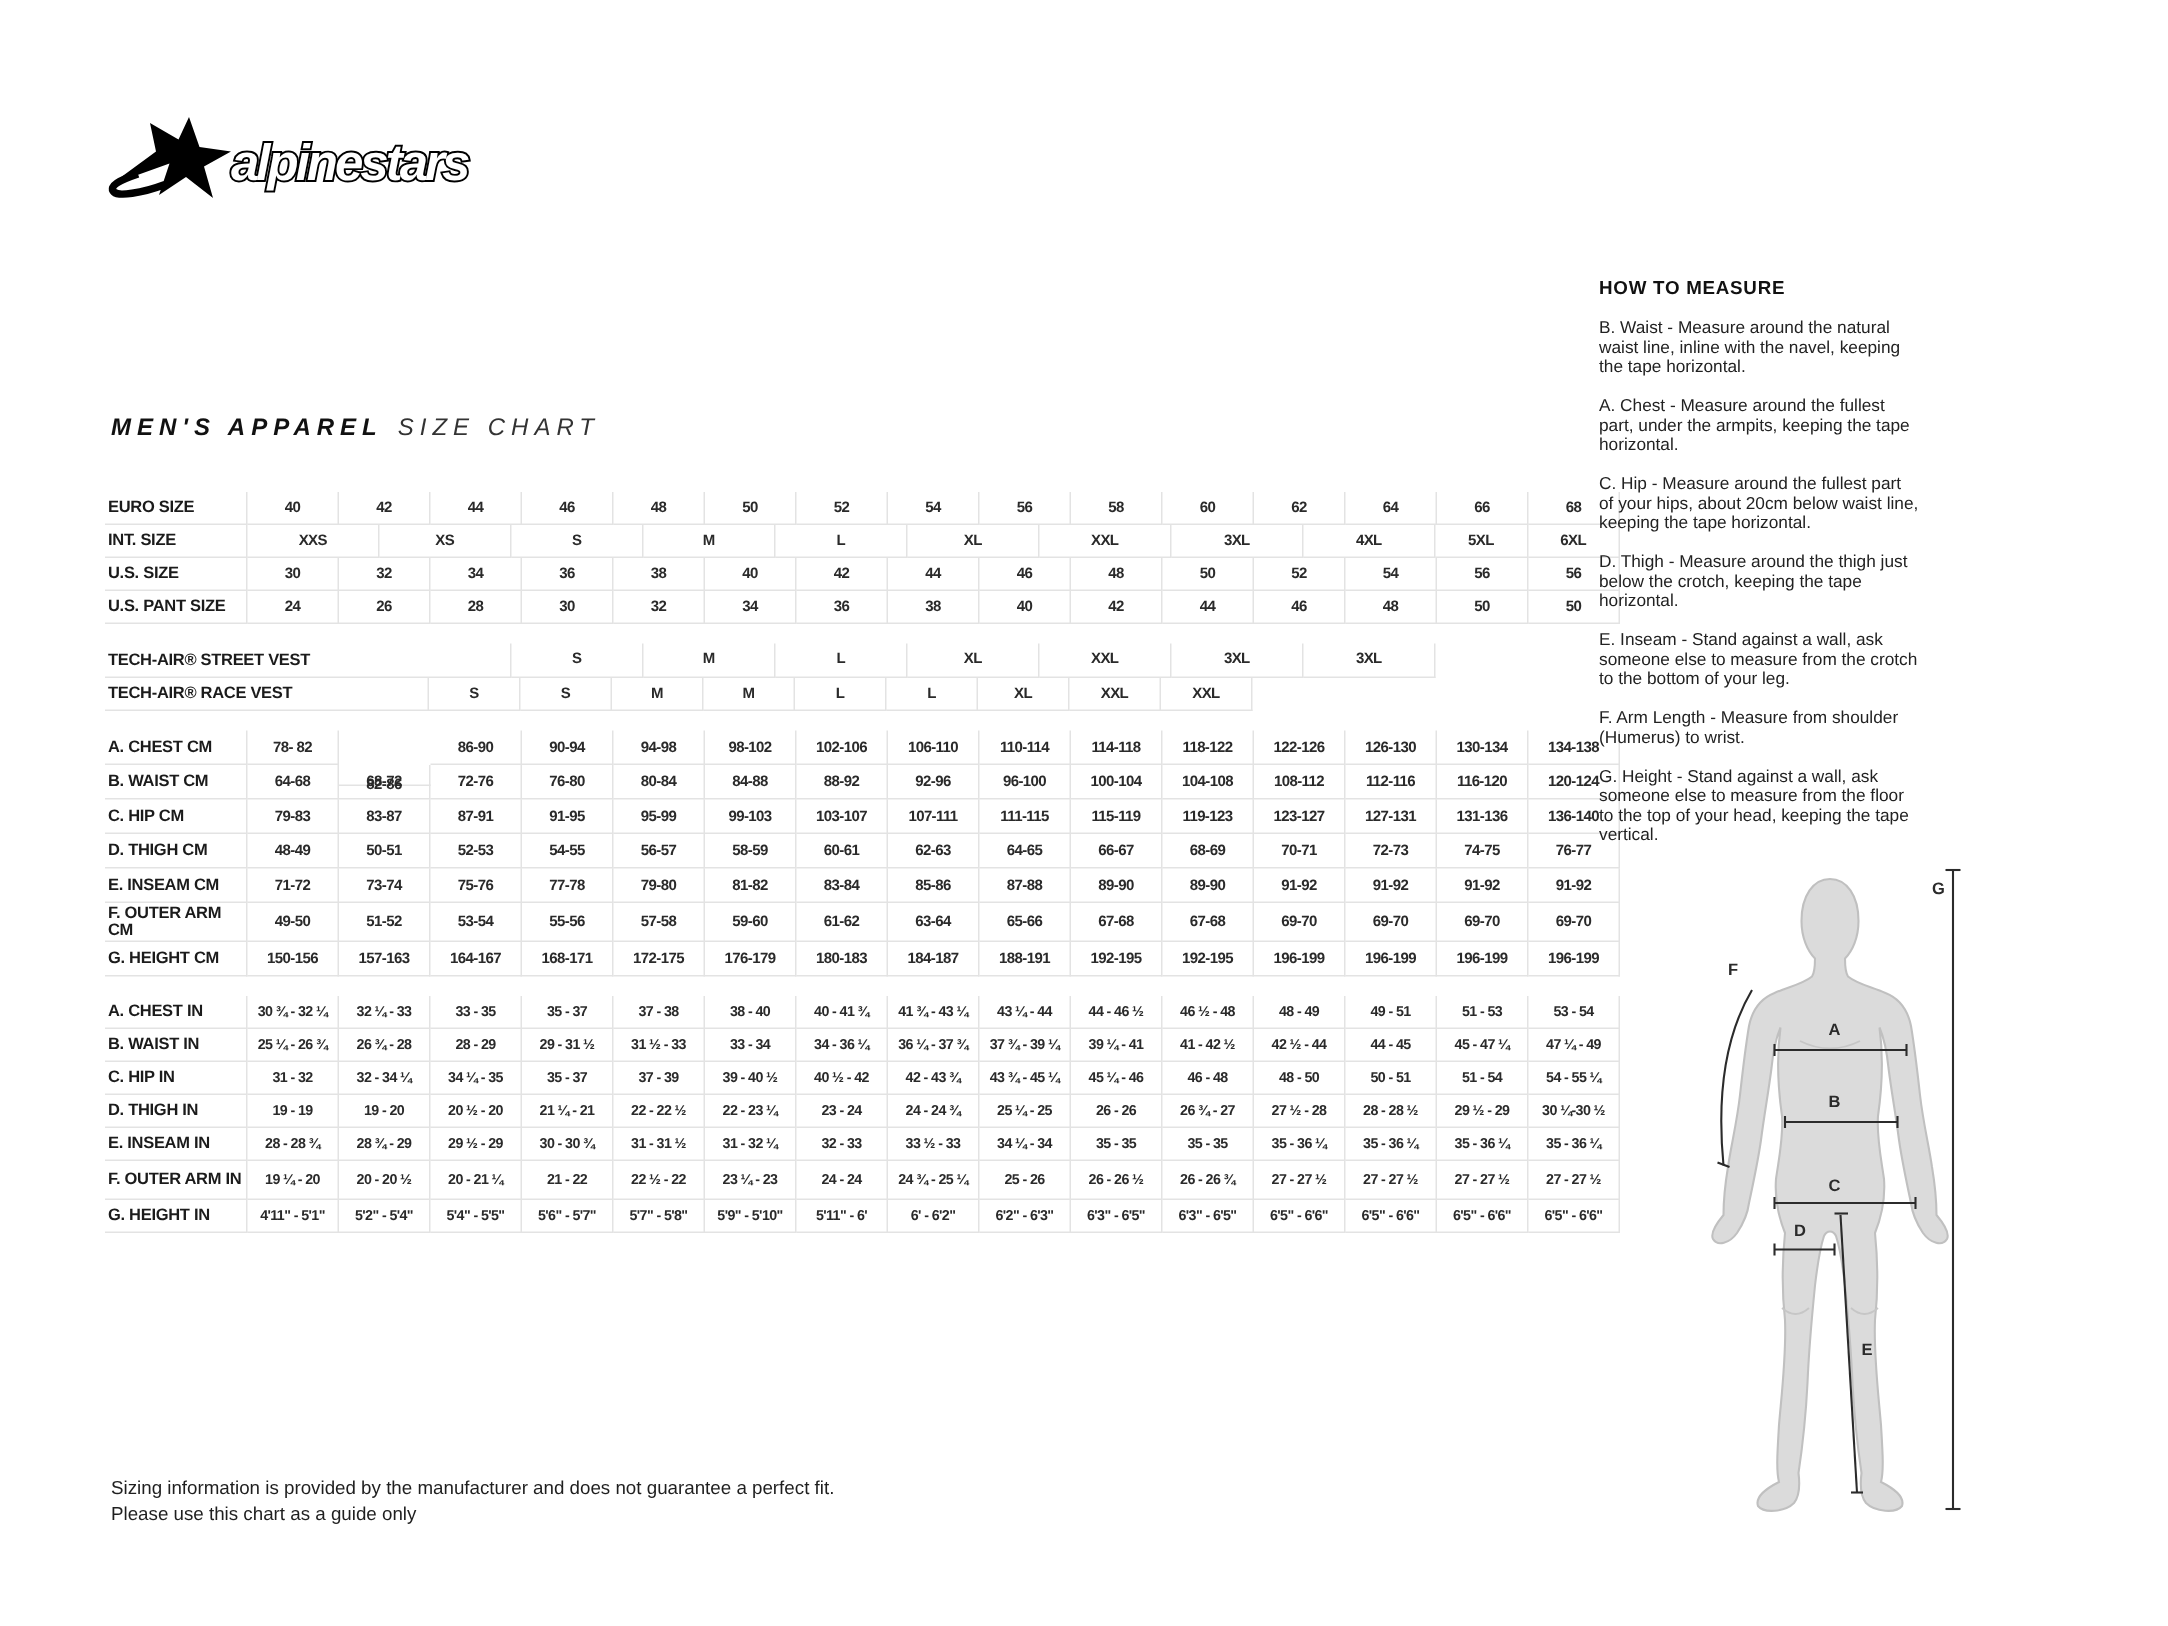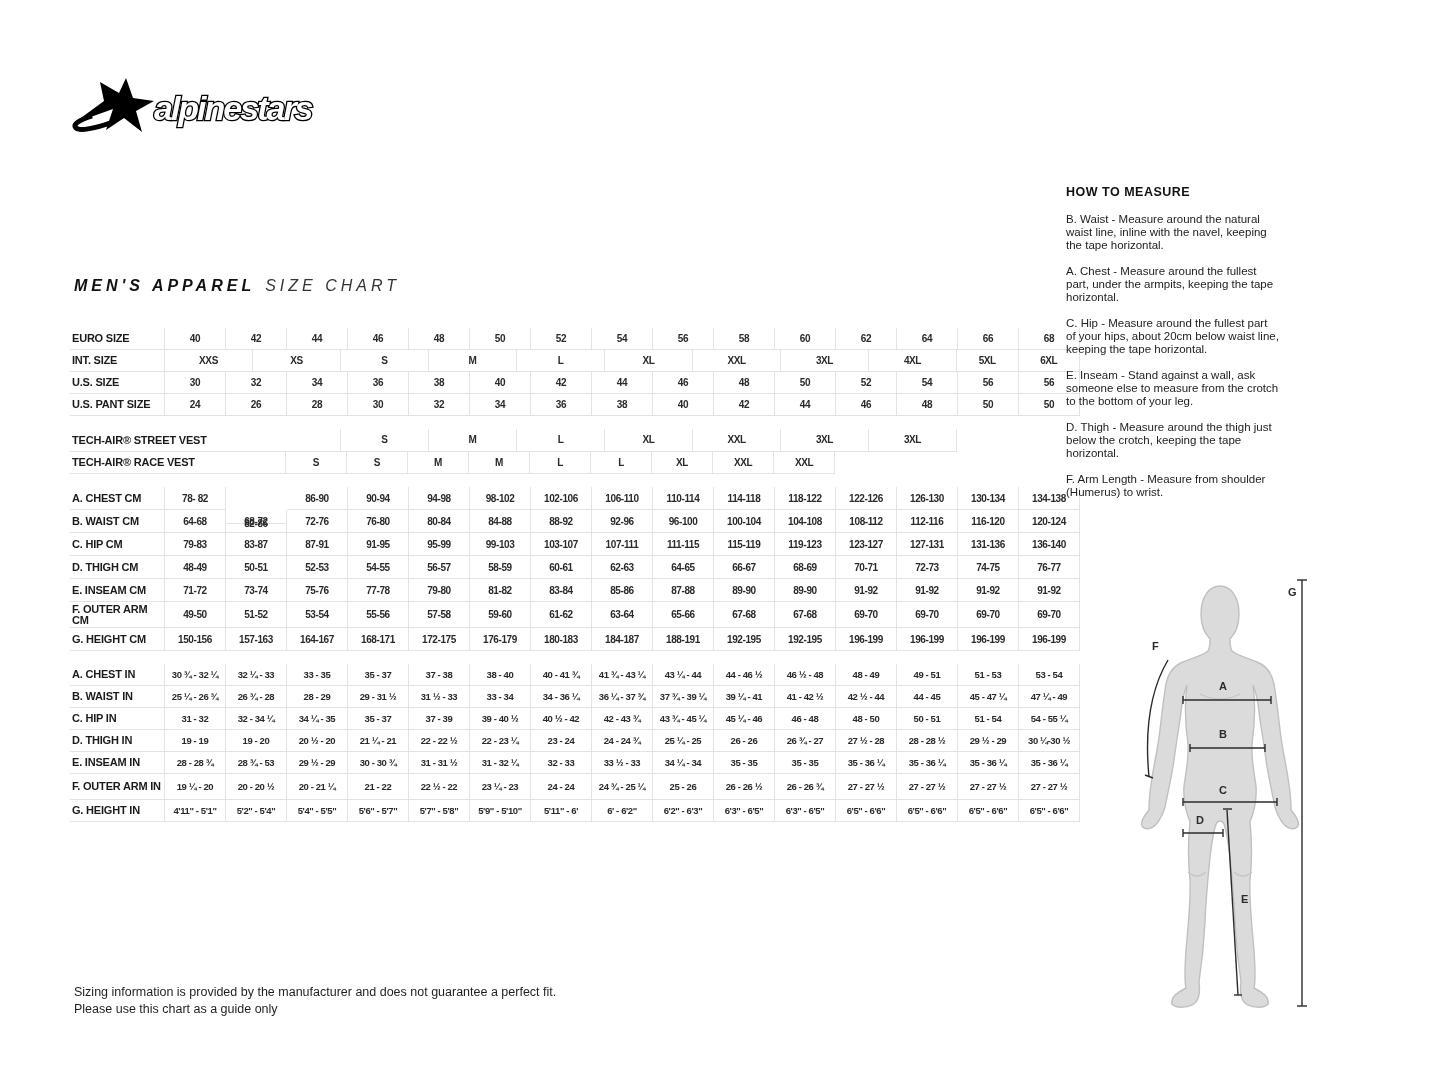--- a/index.html
+++ b/index.html
@@ -347,21 +347,21 @@
           <div class="tcell cellb" style="width: 61px;">26 - 26</div>
           <div class="tcell cellb" style="width: 61px;">26 ¾ - 27</div>
           <div class="tcell cellb" style="width: 61px;">27 ½ - 28</div>
           <div class="tcell cellb" style="width: 61px;">28  - 28 ½</div>
           <div class="tcell cellb" style="width: 61px;">29 ½ - 29</div>
           <div class="tcell cellb" style="width: 61px;">30 ¼-30 ½</div>
         </div>
         <div class="trow">
           <div class="tlabel cellb" style="width: 95px;">E. INSEAM IN</div>
           <div class="tcell cellb" style="width: 61px;">28 - 28 ¾</div>
-          <div class="tcell cellb" style="width: 61px;">28 ¾ - 53</div>
+          <div class="tcell cellb" style="width: 61px;">28 ¾ - 29</div>
           <div class="tcell cellb" style="width: 61px;">29 ½ - 29</div>
           <div class="tcell cellb" style="width: 61px;">30  - 30 ¾</div>
           <div class="tcell cellb" style="width: 61px;">31  - 31 ½</div>
           <div class="tcell cellb" style="width: 61px;">31  - 32 ¼</div>
           <div class="tcell cellb" style="width: 61px;">32  - 33</div>
           <div class="tcell cellb" style="width: 61px;">33 ½ - 33</div>
           <div class="tcell cellb" style="width: 61px;">34 ¼ - 34</div>
           <div class="tcell cellb" style="width: 61px;">35 - 35</div>
           <div class="tcell cellb" style="width: 61px;">35 - 35</div>
           <div class="tcell cellb" style="width: 61px;">35  - 36 ¼</div>
@@ -407,23 +407,24 @@
         </div>
       </div>
     </div>
 
   <div id="measure">
     <h3>HOW TO MEASURE</h3>
     <div id="measure-items">
         <p>B. Waist - Measure around the natural waist line, inline with the navel, keeping the tape horizontal.</p>
         <p>A. Chest - Measure around the fullest part, under the armpits, keeping the tape horizontal.</p>
         <p>C. Hip - Measure around the fullest part of your hips, about 20cm below waist line, keeping the tape horizontal.</p>
+        <p>D. Thigh - Measure around the thigh just below the crotch, keeping the tape horizontal.</p>
         <p>E. Inseam - Stand against a wall, ask someone else to measure from the crotch to the bottom of your leg.</p>
-        <p>D. Thigh - Measure around the thigh just below the crotch, keeping the tape horizontal.</p>
         <p>F. Arm Length - Measure from shoulder (Humerus) to wrist.</p>
+        <p>G. Height - Stand against a wall, ask someone else to measure from the floor to the top of your head, keeping the tape vertical.</p>
       </div>
   </div>
 
   <svg id="figure" viewBox="0 0 170 442">
 
     <path d="M80,14 C91,14 99,25 99,42 C99,53 95,62 90,67 C90,72 90,76 92,79
          C98,84 108,86 117,90 C127,94 132,102 134,112 C136,124 138,140 140,158
          C142,176 146,192 148,206 C150,218 151,228 151,238 C156,244 160,250 158,254
          C155,259 147,257 142,250 C138,244 135,238 134,230 C131,216 128,202 126,188
          C124,172 121,156 119,140 C118,130 116,120 113,113

